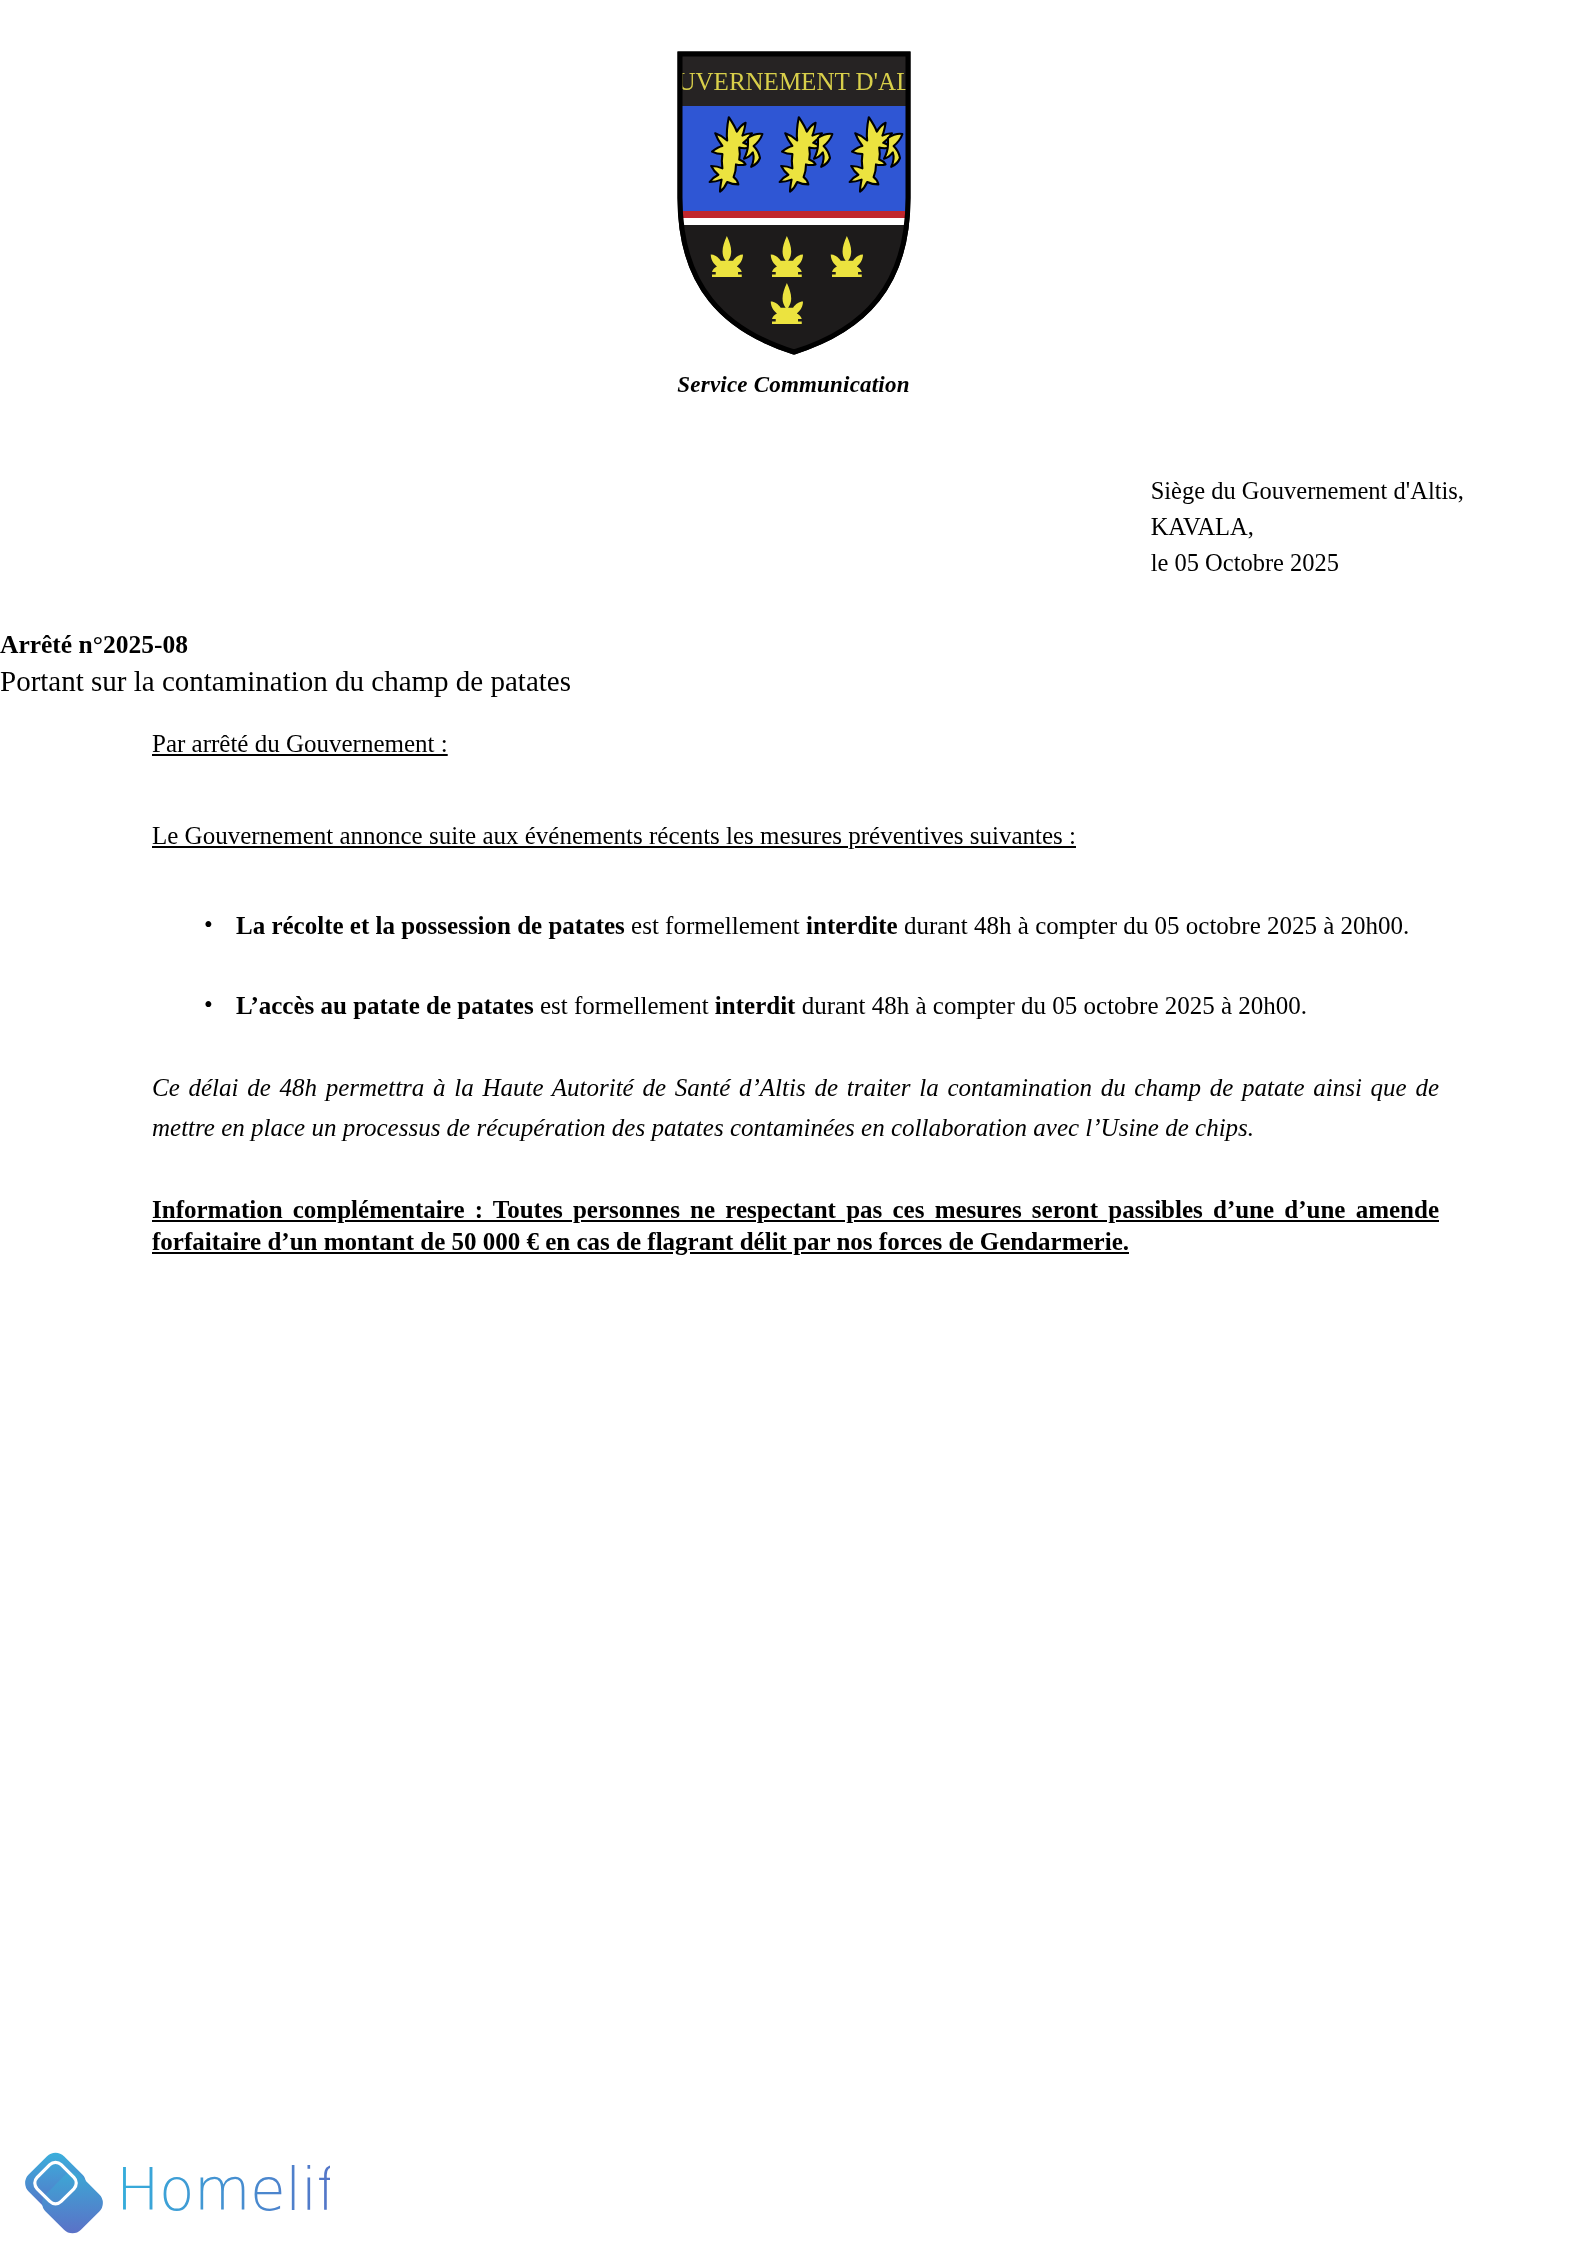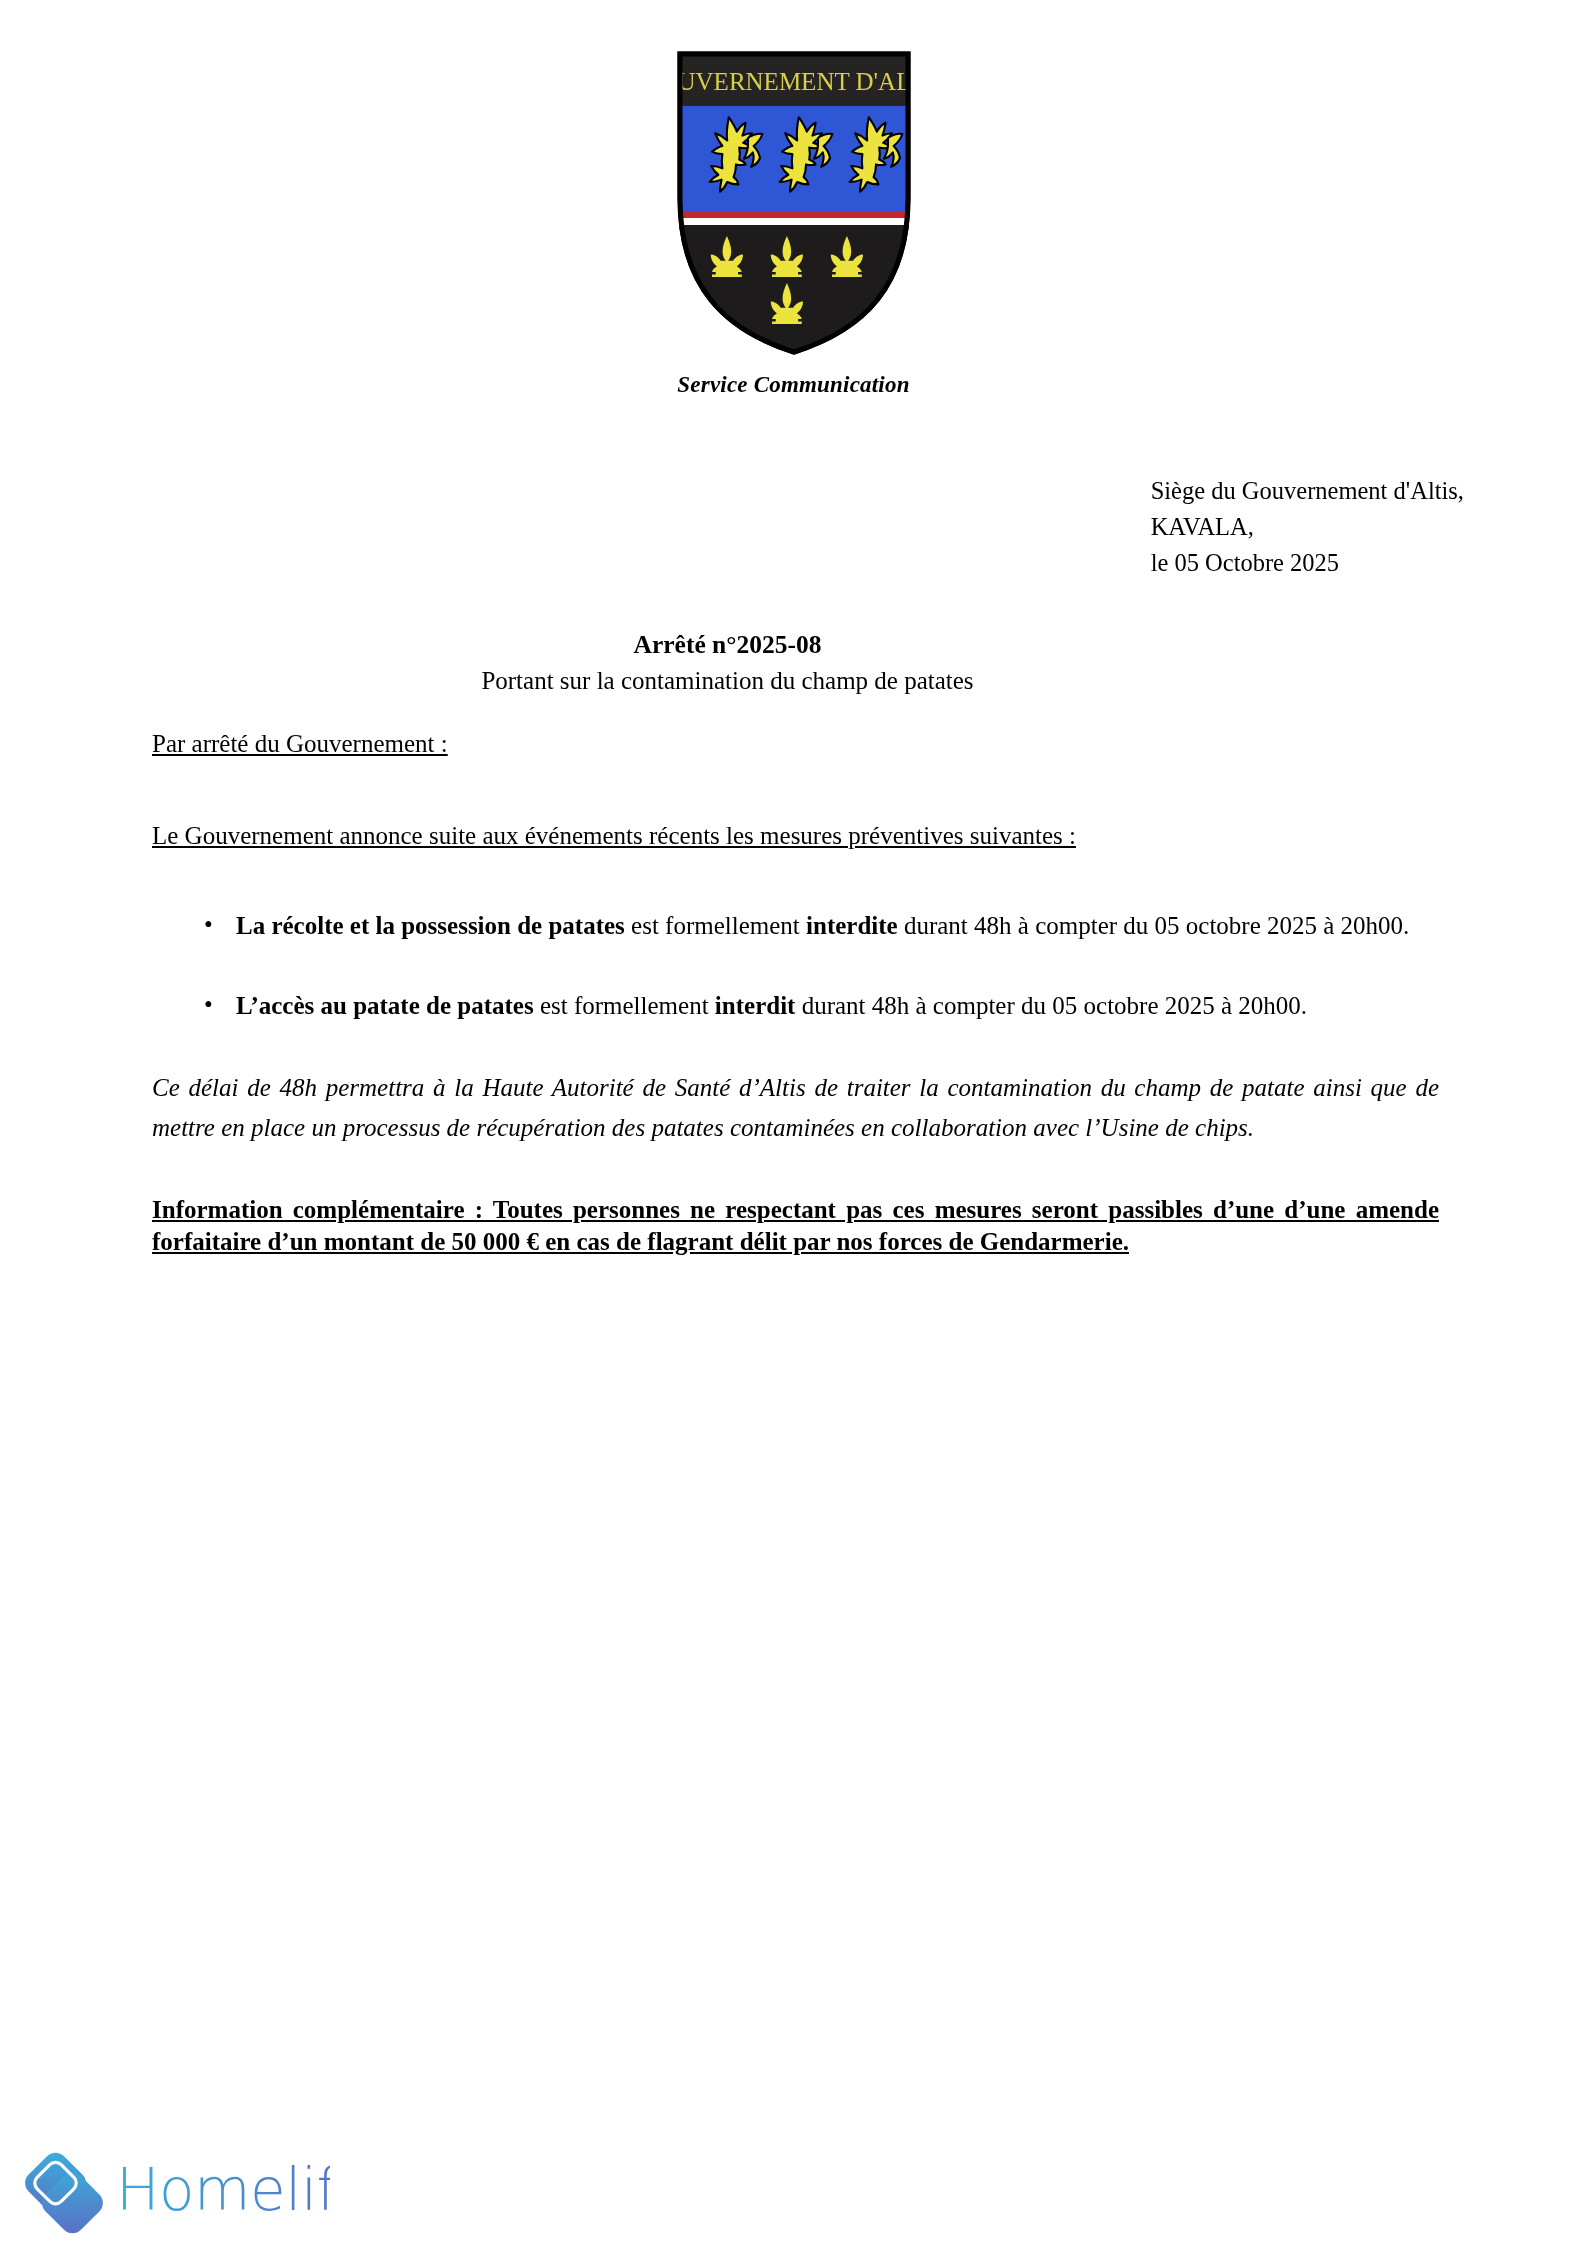--- a/index.html
+++ b/index.html
@@ -47,29 +47,28 @@
     font-size: 24.5px;
     line-height: 36px;
   }
 
   
   .title-block {
     position: absolute;
     top: 627px;
     left: 0;
     width: 1455px;
-    text-align: center;
     line-height: 36px;
   }
   .title-main {
     font-weight: bold;
     font-size: 25.5px;
   }
   .title-sub {
-    font-size: 25px;
+    font-size: 29px;
   }
 
   
   .body-block {
     position: absolute;
     top: 726px;
     left: 152px;
     width: 1287px;
     font-size: 25px;
     line-height: 36px;

